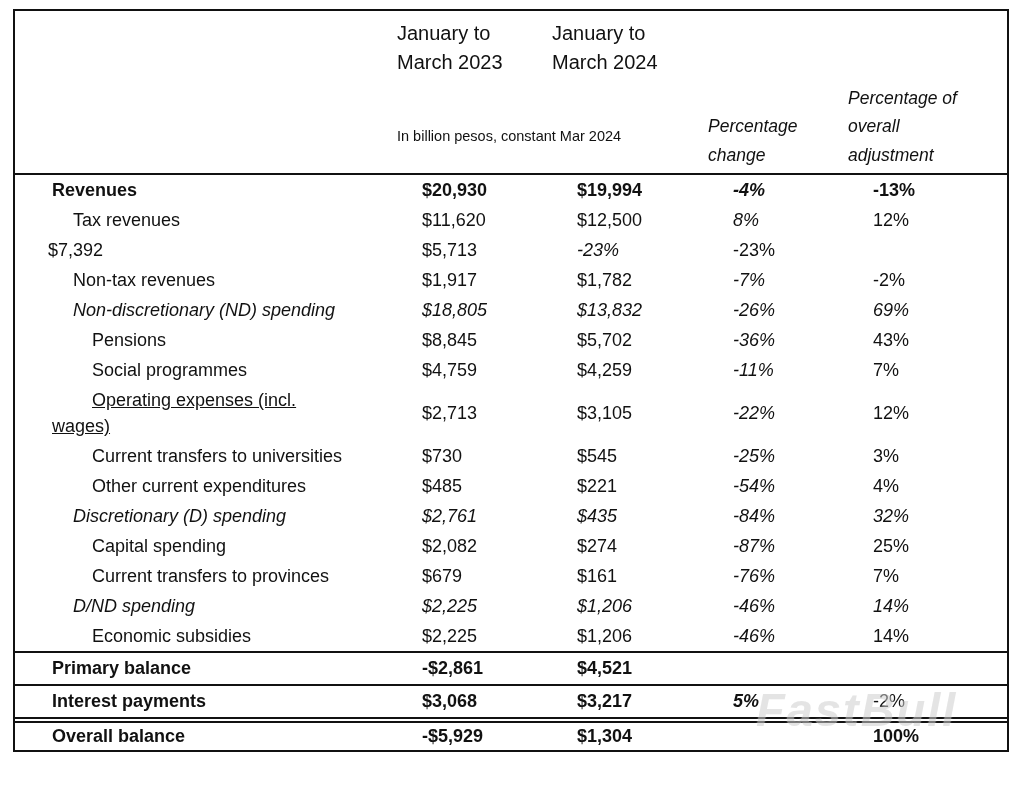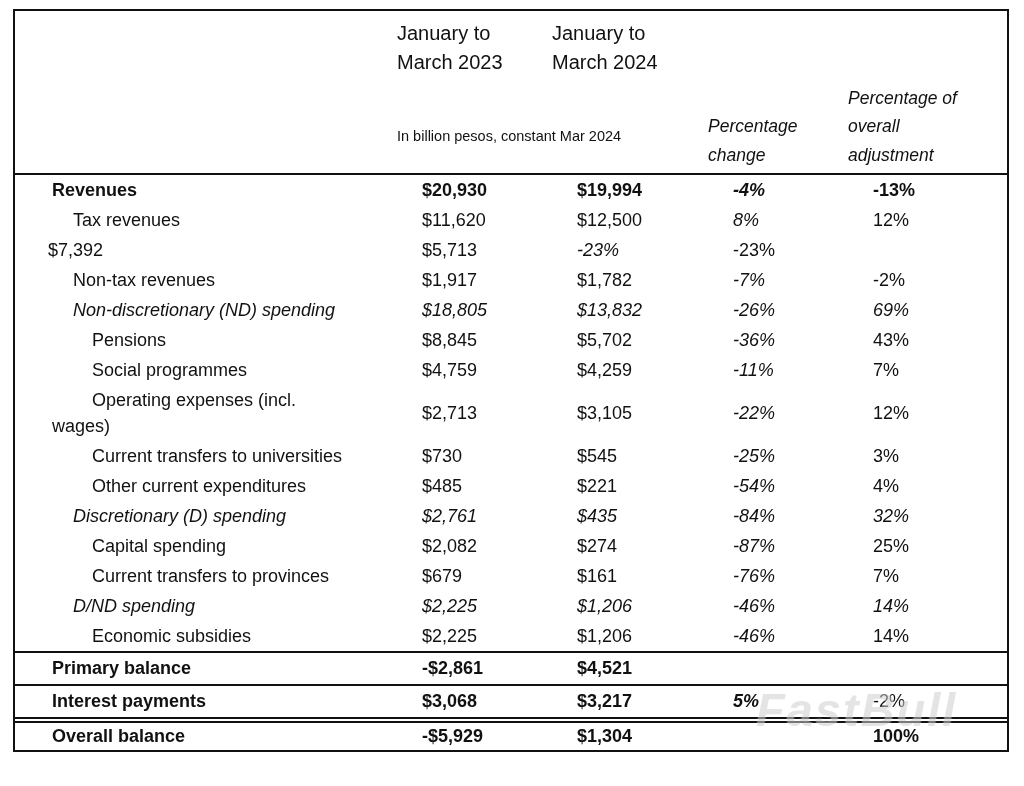--- a/index.html
+++ b/index.html
@@ -64,20 +64,21 @@
   .cell { padding-left: 8px; }
   .cell.label { padding-left: 12px; }
   .cell.label.indent-1 { padding-left: 33px; }
   .cell.label.indent-2 { padding-left: 52px; }
   .row.hang .cell.label {
     padding-left: 12px;
     text-indent: 40px;
     white-space: pre-line;
     line-height: 1.45;
     align-self: center;
+    text-decoration: underline;
   }
   .cell.change { font-style: italic; }
   .row.style-bold .cell.change { font-weight: 700; }
   .cell.adj-normal { font-weight: 400; }
   .rule-single { border-top: 2px solid #111111; }
   .rule-double { border-top: 6px double #111111; }
   
   .watermark {
     position: absolute;
     left: 756px; top: 682px;

